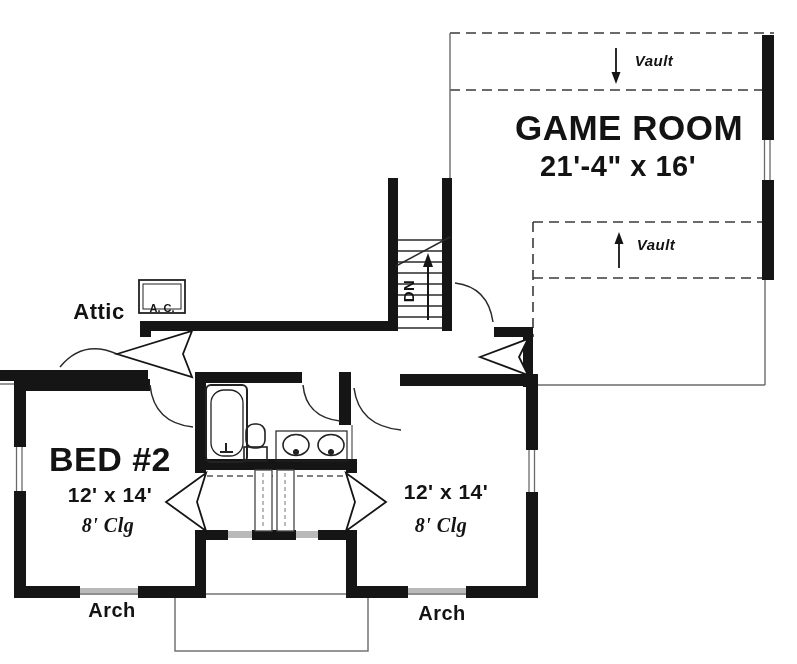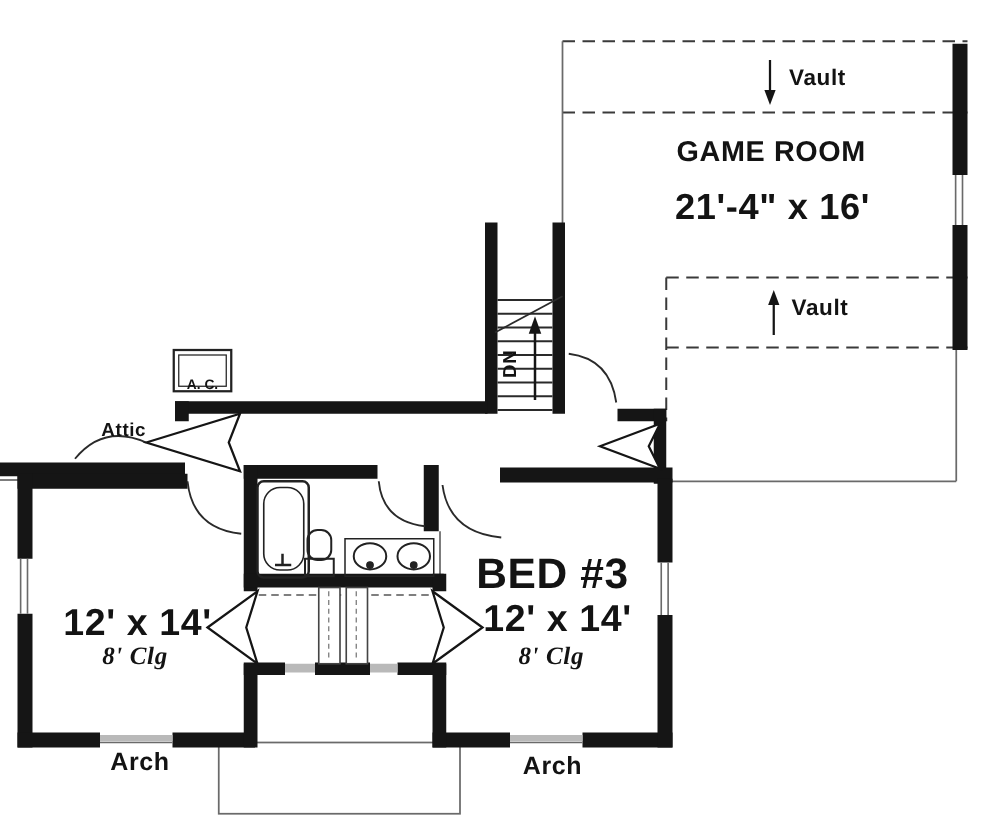--- a/index.html
+++ b/index.html
@@ -13,28 +13,28 @@
   .plan svg{position:absolute;left:0;top:0;}
   .lbl{
     position:absolute;
     color:#131313;
     font-weight:700;
     white-space:nowrap;
     transform:translateX(-50%);
     line-height:1;
     letter-spacing:0.5px;
   }
-  .lbl.big{font-size:23px;}
+  .lbl.big{font-size:35px;margin-left:12px;}
   .lbl.dims{font-size:29px;}
   .lbl.bed{font-size:34px;}
-  .lbl.beddims{font-size:30px;}
+  .lbl.beddims{font-size:21px;}
   .lbl.clg{font-size:20px;font-style:italic;font-family:Liberation Serif, serif;}
-  .lbl.vault{font-size:18px;}
+  .lbl.vault{font-size:15px;font-style:italic;}
   .lbl.arch{font-size:20px;}
-  .lbl.attic{font-size:15px;margin-top:36px;}
+  .lbl.attic{font-size:22px;}
   .lbl.ac{font-size:11px;letter-spacing:0;}
   .lbl.dn{font-size:15px;transform:translate(-50%,-50%) rotate(-90deg);}
 </style>
 </head>
 <body>
 
 <div class="plan">
 
 <svg width="797" height="664" viewBox="0 0 797 664">
 
@@ -188,20 +188,20 @@
   </g>
 </svg>
 
   <div class="lbl big" style="left:617px;top:110px;">GAME ROOM</div>
   <div class="lbl dims" style="left:618px;top:152px;">21'-4" x 16'</div>
   <div class="lbl vault" style="left:654px;top:53px;">Vault</div>
   <div class="lbl vault" style="left:656px;top:237px;">Vault</div>
   <div class="lbl attic" style="left:99px;top:301px;">Attic</div>
   <div class="lbl ac" style="left:162px;top:291px;margin-top:12px;">A. C.</div>
   <div class="lbl dn" style="left:408px;top:291px;">DN</div>
+  <div class="lbl bed" style="left:110px;top:442px;">BED #2</div>
   <div class="lbl beddims" style="left:110px;top:484px;">12' x 14'</div>
   <div class="lbl clg" style="left:108px;top:515px;">8' Clg</div>
-  <div class="lbl bed" style="left:442px;top:442px;">BED #3</div>
   <div class="lbl beddims" style="left:446px;top:481px;">12' x 14'</div>
   <div class="lbl clg" style="left:441px;top:515px;">8' Clg</div>
   <div class="lbl arch" style="left:112px;top:600px;">Arch</div>
   <div class="lbl arch" style="left:442px;top:603px;">Arch</div>
 </div>
 
 </body></html>

